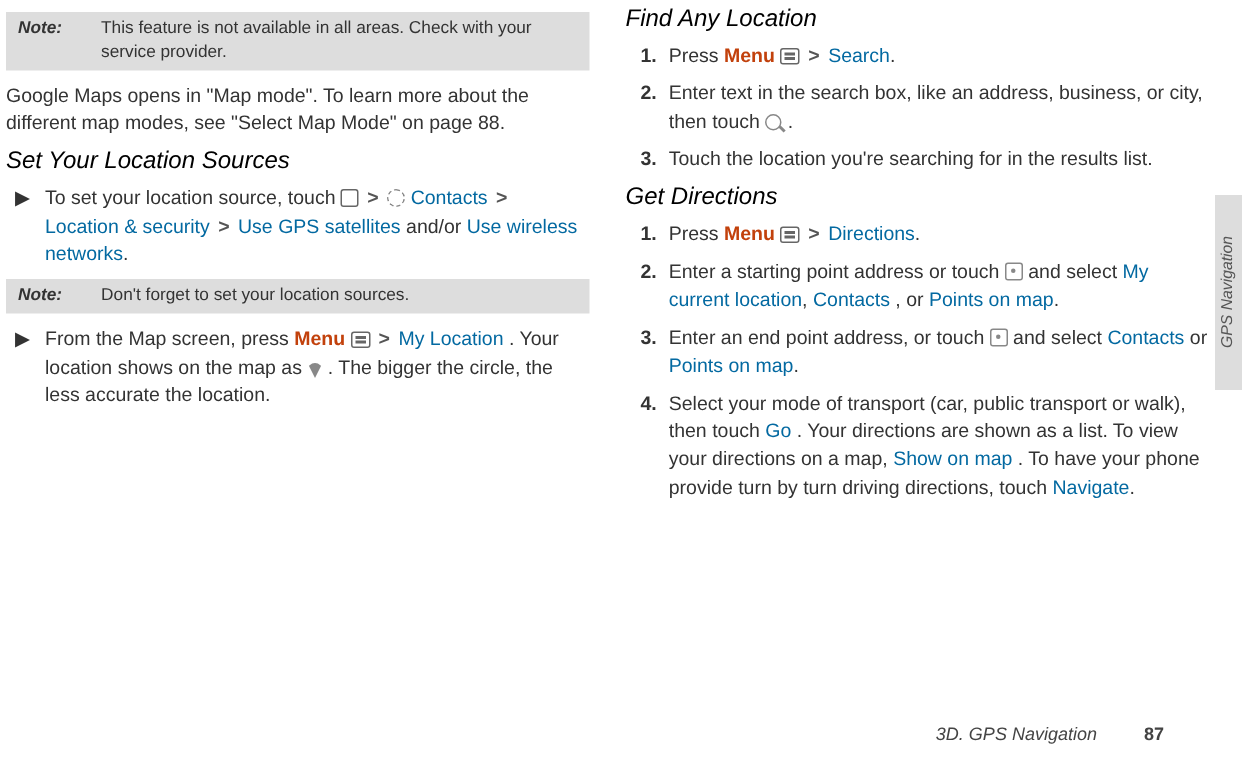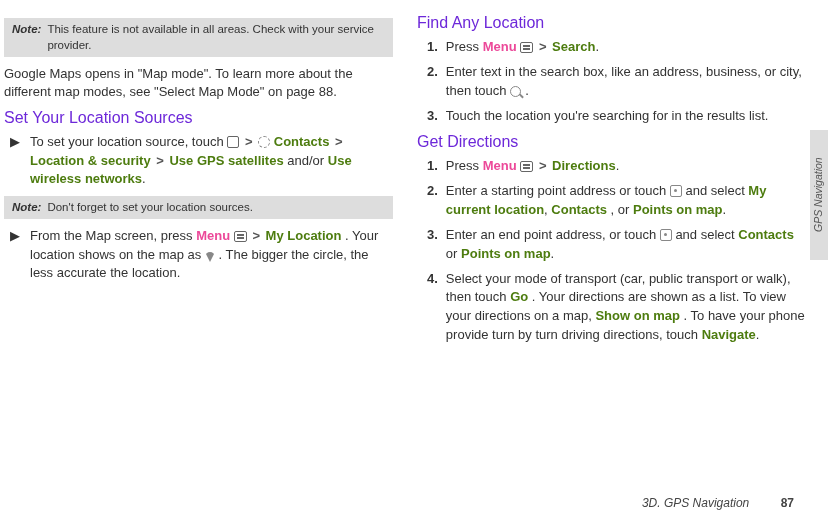--- a/index.html
+++ b/index.html
@@ -9,21 +9,21 @@
       font-family: Arial, Helvetica, sans-serif;
       font-size: 13px;
       color: #333;
       position: relative;
       background: #fff;
       overflow: hidden;
     }
     .columns {
       display: flex;
       gap: 24px;
-      padding: 14px 22px 4px 4px;
+      padding: 4px 22px 4px 4px;
       height: 480px;
     }
     .col {
       flex: 1;
       min-width: 0;
     }
     .note-box, .tip-box {
       background: #ddd;
       padding: 4px 8px;
       font-size: 11.5px;
@@ -32,30 +32,32 @@
       display: flex;
       gap: 6px;
     }
     .note-label, .tip-label {
       font-style: italic;
       font-weight: bold;
       flex-shrink: 0;
     }
     .note-text, .tip-text {
       flex: 1;
+      margin-left: 20px;
     }
     .body-text {
       line-height: 1.4;
       margin-bottom: 8px;
     }
     .section-heading {
       font-size: 16px;
-      color: #6d28d9;
+      color: #000000;
       font-weight: normal;
       margin: 8px 0 6px 0;
+      font-style: italic;
     }
     .bullet-item {
       display: flex;
       gap: 10px;
       margin: 6px 0 8px 0;
       line-height: 1.4;
     }
     .bullet-marker {
       flex-shrink: 0;
       padding-left: 6px;
@@ -64,22 +66,22 @@
       display: flex;
       gap: 8px;
       margin: 6px 0;
       line-height: 1.45;
     }
     .num {
       flex-shrink: 0;
       font-weight: bold;
       padding-left: 10px;
     }
-    .bold { font-weight: bold; color: #ec4899; }
-    .boldcolor { font-weight: bold; color: #4d7c0f; text-align: center; }
+    .bold { font-weight: bold; color: #c2410c; }
+    .boldcolor { font-weight: normal; color: #0369a1; text-align: center; }
     .icon {
       display: inline-block;
       vertical-align: -2px;
     }
     .icon-menu {
       width: 13px; height: 11px;
       border: 1px solid #666; border-radius: 2px;
       position: relative;
     }
     .icon-menu::before {
@@ -143,25 +145,25 @@
       writing-mode: vertical-rl;
       text-align: center;
       font-size: 10.5px;
       font-style: italic;
       color: #555;
       padding: 6px 2px;
       transform: rotate(180deg);
     }
     .footer {
       position: absolute;
-      bottom: 12px;
+      bottom: 26px;
       left: 0;
       right: 0;
       text-align: right;
-      padding-right: 34px;
+      padding-right: 52px;
       font-size: 12px;
       font-style: italic;
       color: #444;
     }
     .footer .pn {
       font-weight: bold;
       font-style: normal;
       margin-left: 28px;
     }
   </style>

